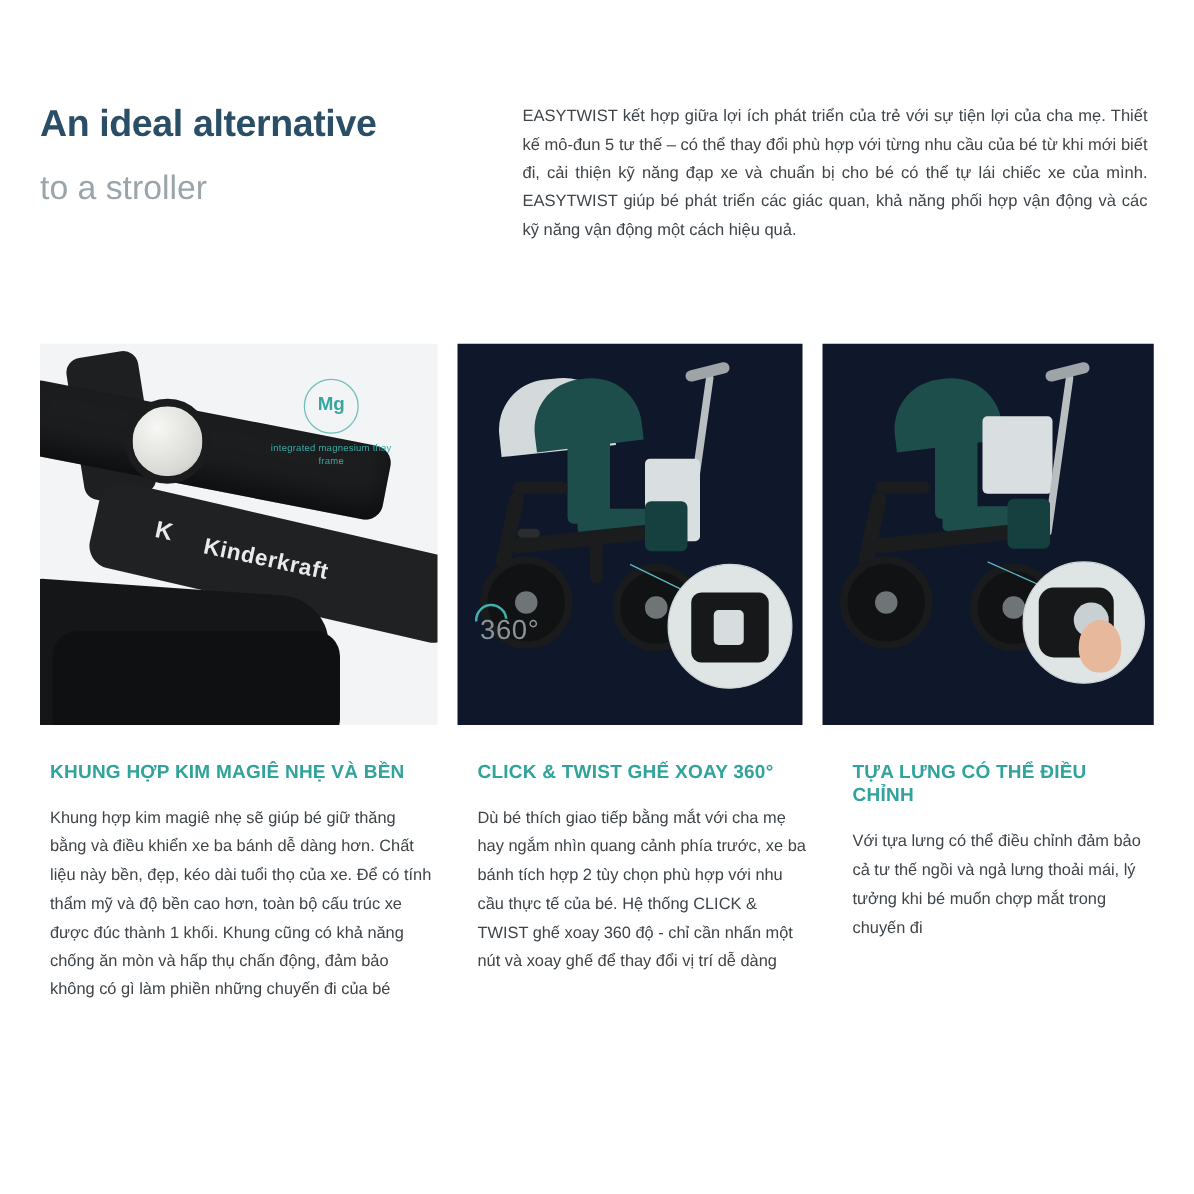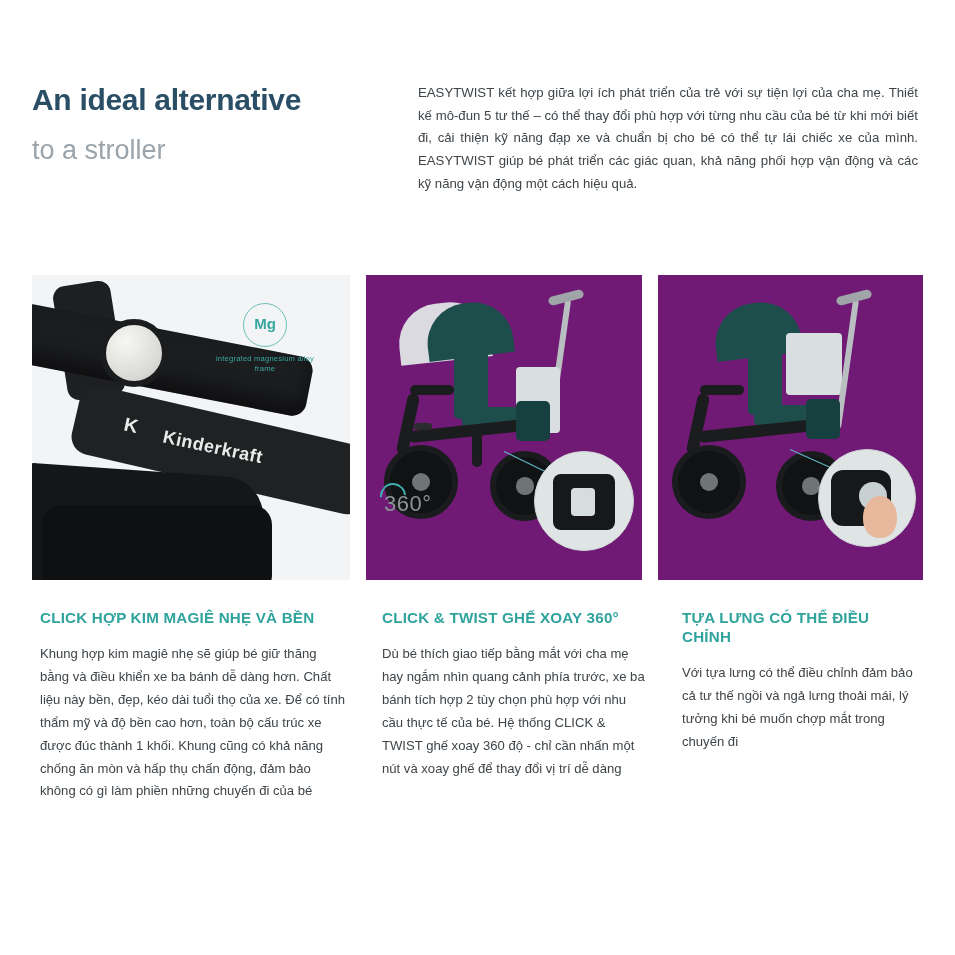--- a/index.html
+++ b/index.html
@@ -167,21 +167,21 @@
     color: #35a6a0;
   }
   .badge-mg .cap {
     font-size: 7.6px;
     line-height: 1.35;
     letter-spacing: .2px;
     color: #3aa8a2;
   }
 
   
-  .shot.two, .shot.three { background: #701a75; }
+  .shot.two, .shot.three { background: #0f172a; }
   .trike {
     position: absolute;
     left: 0; top: 0; right: 0; bottom: 0;
   }
   .wheel {
     position: absolute;
     border-radius: 50%;
     background: #111214;
     border: 6px solid #1a1b1d;
   }
@@ -324,21 +324,21 @@
       <div class="frame-knob"></div>
       <div class="frame-bottom"></div>
       <div class="frame-lower-pad"></div>
       <div class="logo-k">K</div>
       <div class="logo-word">Kinderkraft</div>
 
       <div class="badge-mg">
         <div class="circle">
           <span>Mg</span>
         </div>
-        <div class="cap">integrated magnesium alloy frame</div>
+        <div class="cap">integrated magnesium thay frame</div>
       </div>
     </div>
 
     <div class="shot two">
       <div class="trike">
         <div class="canopy-ghost" style="left:32px; top:28px; width:92px; height:58px; transform:rotate(-6deg);"></div>
         <div class="canopy" style="left:60px; top:28px; width:86px; height:54px; transform:rotate(-7deg);"></div>
         <div class="seat" style="left:88px; top:72px; width:34px; height:72px;"></div>
         <div class="seat" style="left:96px; top:132px; width:56px; height:20px; border-radius:4px;"></div>
         <div class="frame-bar" style="left:42px; top:150px; width:120px; height:12px; transform:rotate(-6deg);"></div>
@@ -392,21 +392,21 @@
           <div class="btn-dark" style="left:12px; top:20px; width:60px; height:56px; border-radius:12px;"></div>
           <div class="btn-inner" style="left:40px; top:32px; width:28px; height:28px; border-radius:50%; background:#c9d0d3;"></div>
           <div class="thumb" style="left:44px; top:46px; width:34px; height:42px;"></div>
         </div>
       </div>
     </div>
   </div>
 
   <div class="features">
     <div class="col c1">
-      <h3>CLICK HỢP KIM MAGIÊ NHẸ VÀ BỀN</h3>
+      <h3>KHUNG HỢP KIM MAGIÊ NHẸ VÀ BỀN</h3>
       <p>Khung hợp kim magiê nhẹ sẽ giúp bé giữ thăng bằng và điều khiển xe ba bánh dễ dàng hơn. Chất liệu này bền, đẹp, kéo dài tuổi thọ của xe. Để có tính thẩm mỹ và độ bền cao hơn, toàn bộ cấu trúc xe được đúc thành 1 khối. Khung cũng có khả năng chống ăn mòn và hấp thụ chấn động, đảm bảo không có gì làm phiền những chuyến đi của bé</p>
     </div>
     <div class="col c2">
       <h3>CLICK &amp; TWIST GHẾ XOAY 360°</h3>
       <p>Dù bé thích giao tiếp bằng mắt với cha mẹ hay ngắm nhìn quang cảnh phía trước, xe ba bánh tích hợp 2 tùy chọn phù hợp với nhu cầu thực tế của bé. Hệ thống CLICK &amp; TWIST ghế xoay 360 độ - chỉ cần nhấn một nút và xoay ghế để thay đổi vị trí dễ dàng</p>
     </div>
     <div class="col c3">
       <h3>TỰA LƯNG CÓ THỂ ĐIỀU CHỈNH</h3>
       <p>Với tựa lưng có thể điều chỉnh đảm bảo cả tư thế ngồi và ngả lưng thoải mái, lý tưởng khi bé muốn chợp mắt trong chuyến đi</p>
     </div>

